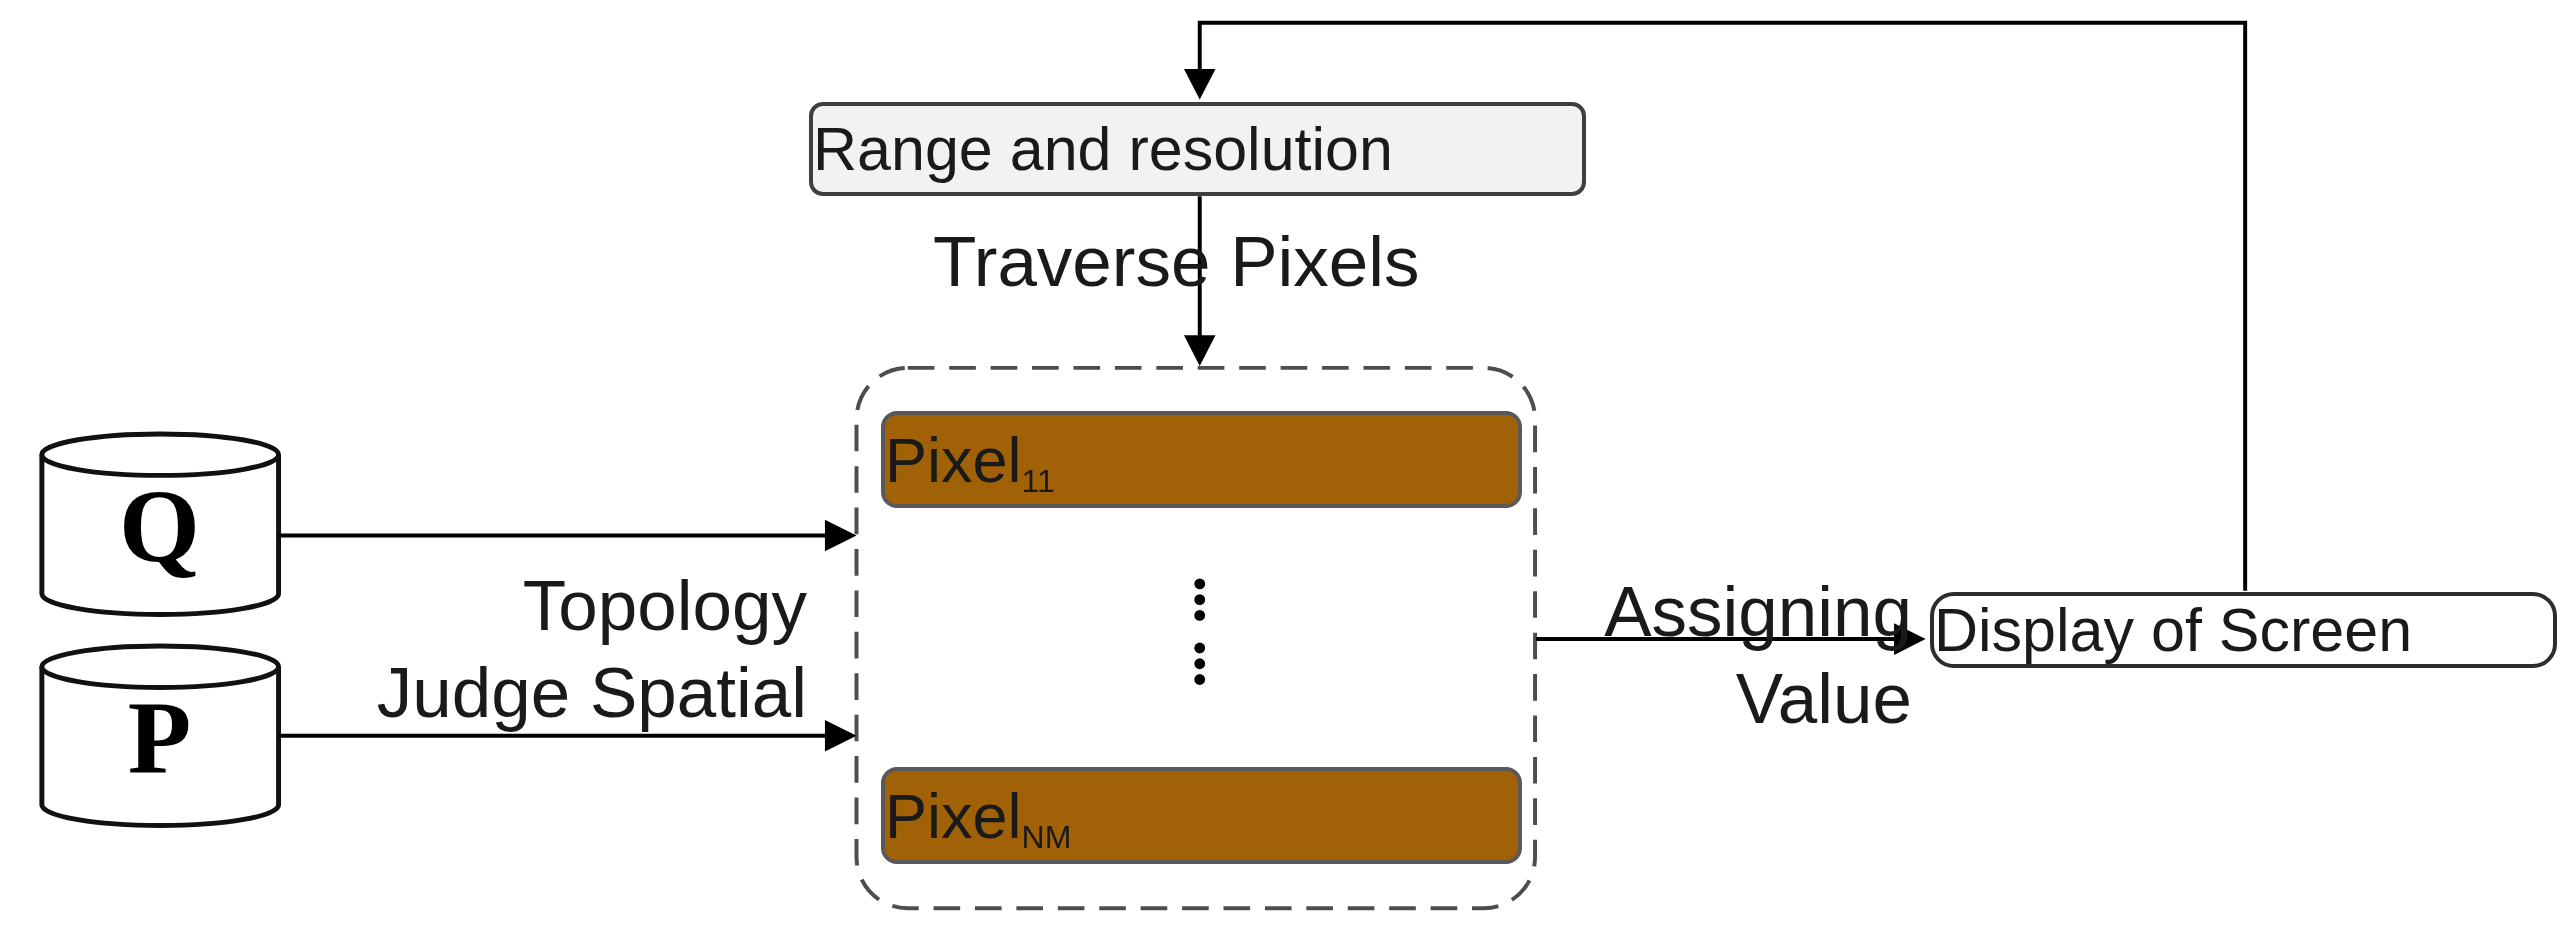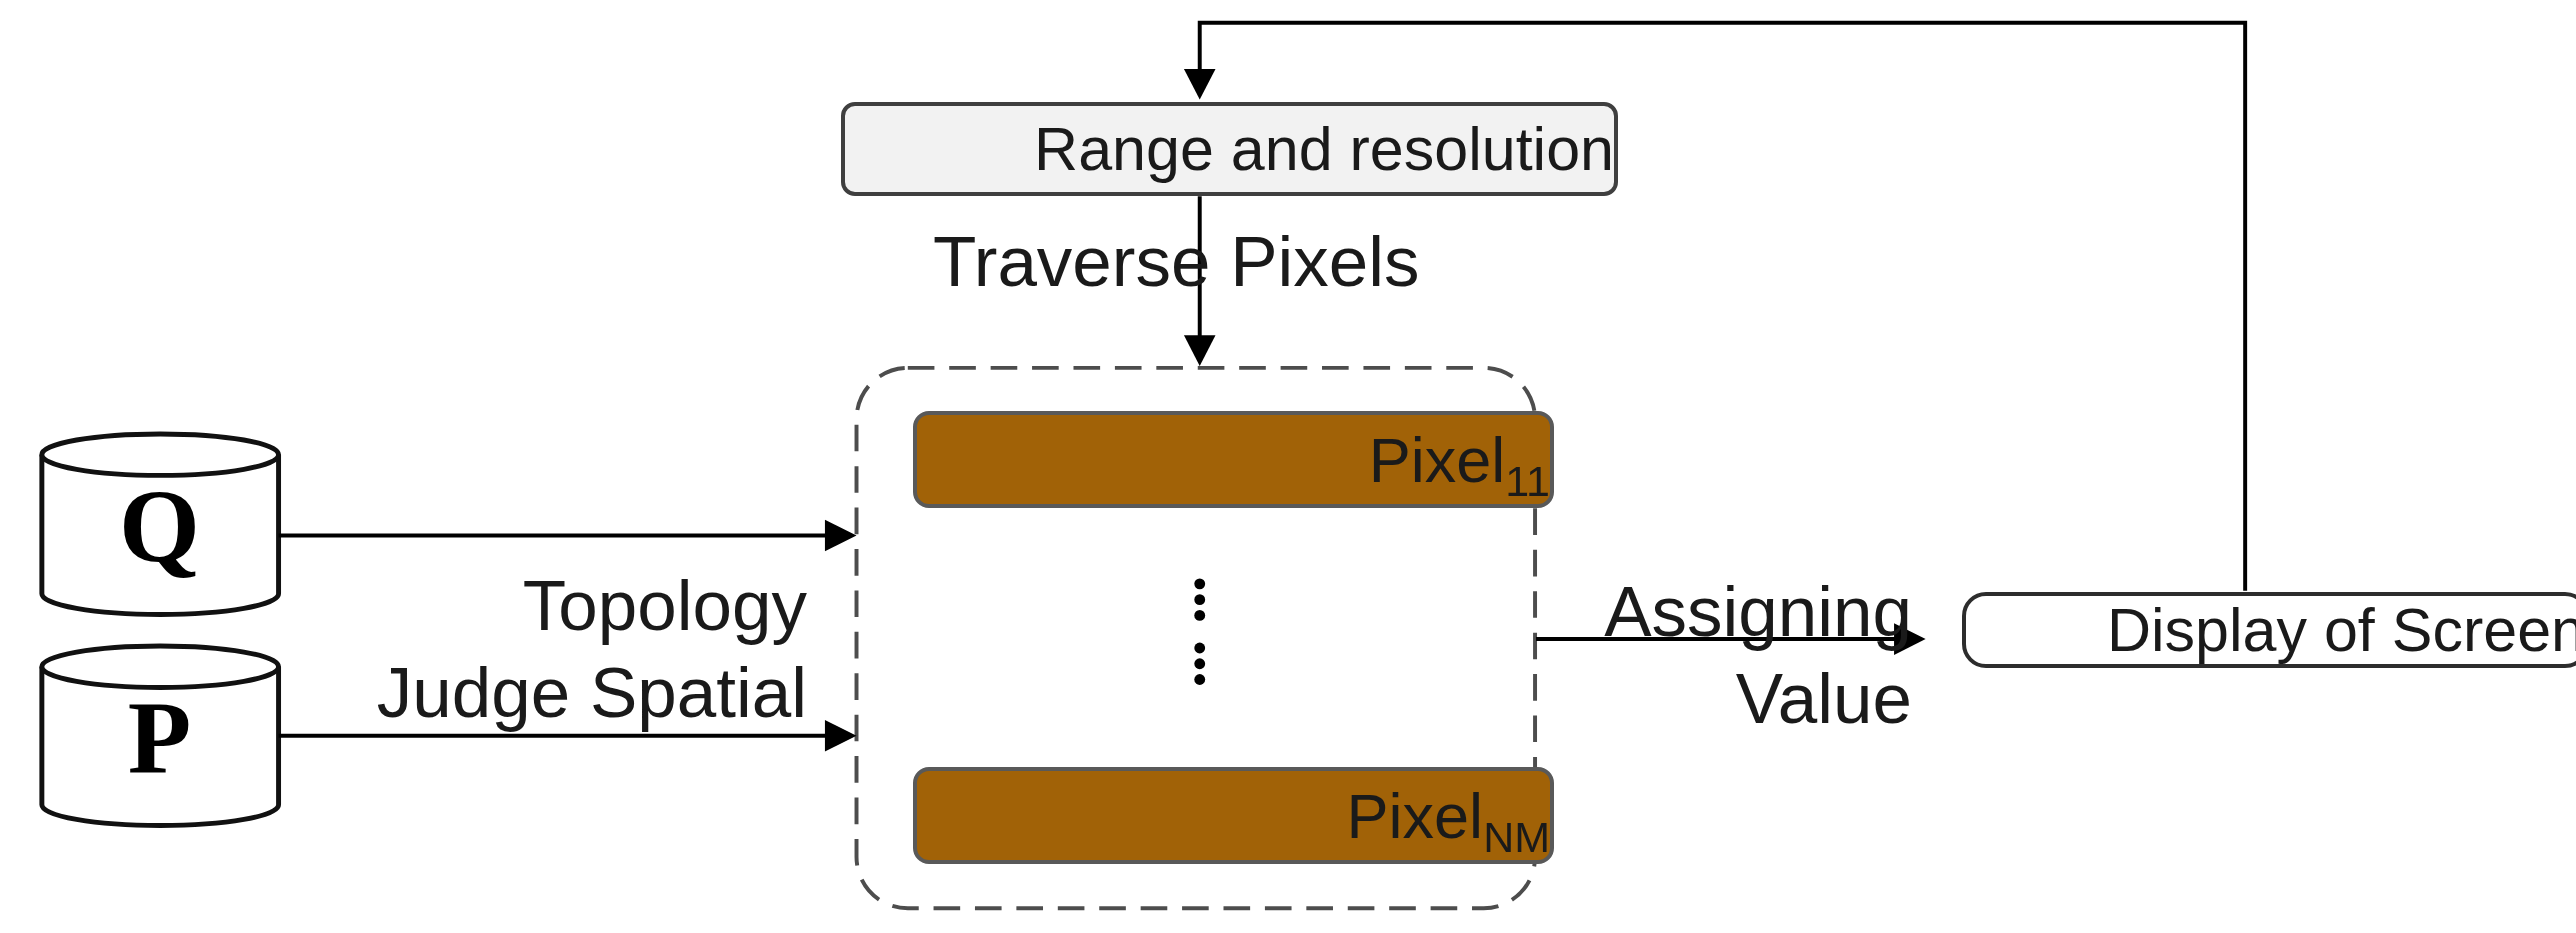--- a/index.html
+++ b/index.html
@@ -8,38 +8,37 @@
     width:2576px;height:933px;
     background:#ffffff;
     font-family:"Liberation Sans", sans-serif;
     color:#1a1a1a;
     overflow:hidden;
   }
   .canvas svg.shapes{position:absolute;left:0;top:0;}
   .node{
     position:absolute;
     box-sizing:border-box;
-    display:flex;align-items:center;justify-content:flex-end;
+    display:flex;align-items:center;justify-content:flex-start;
     white-space:nowrap;
-    margin-left:32px;
   }
   .range-box{
     left:809px;top:102px;width:777px;height:94px;
     background:#f2f2f2;border:4px solid #3f3f3f;border-radius:14px;
     font-size:61px;
   }
   .pixel-box{
     left:881px;width:641px;height:97px;
     background:#a16207;border:4px solid #595959;border-radius:16px;
     font-size:63px;
   }
   .pixel-box.first{top:411px;}
   .pixel-box.last{top:767px;}
   .pixel-box .subscript{
-    font-size:43px;
+    font-size:32px;
     position:relative;top:22px;
   }
   .display-box{
     left:1930px;top:592px;width:627px;height:76px;
     background:#ffffff;border:4px solid #2d2d2d;border-radius:24px;
     font-size:61px;
   }
   .flow-label{
     position:absolute;
     text-align:right;

